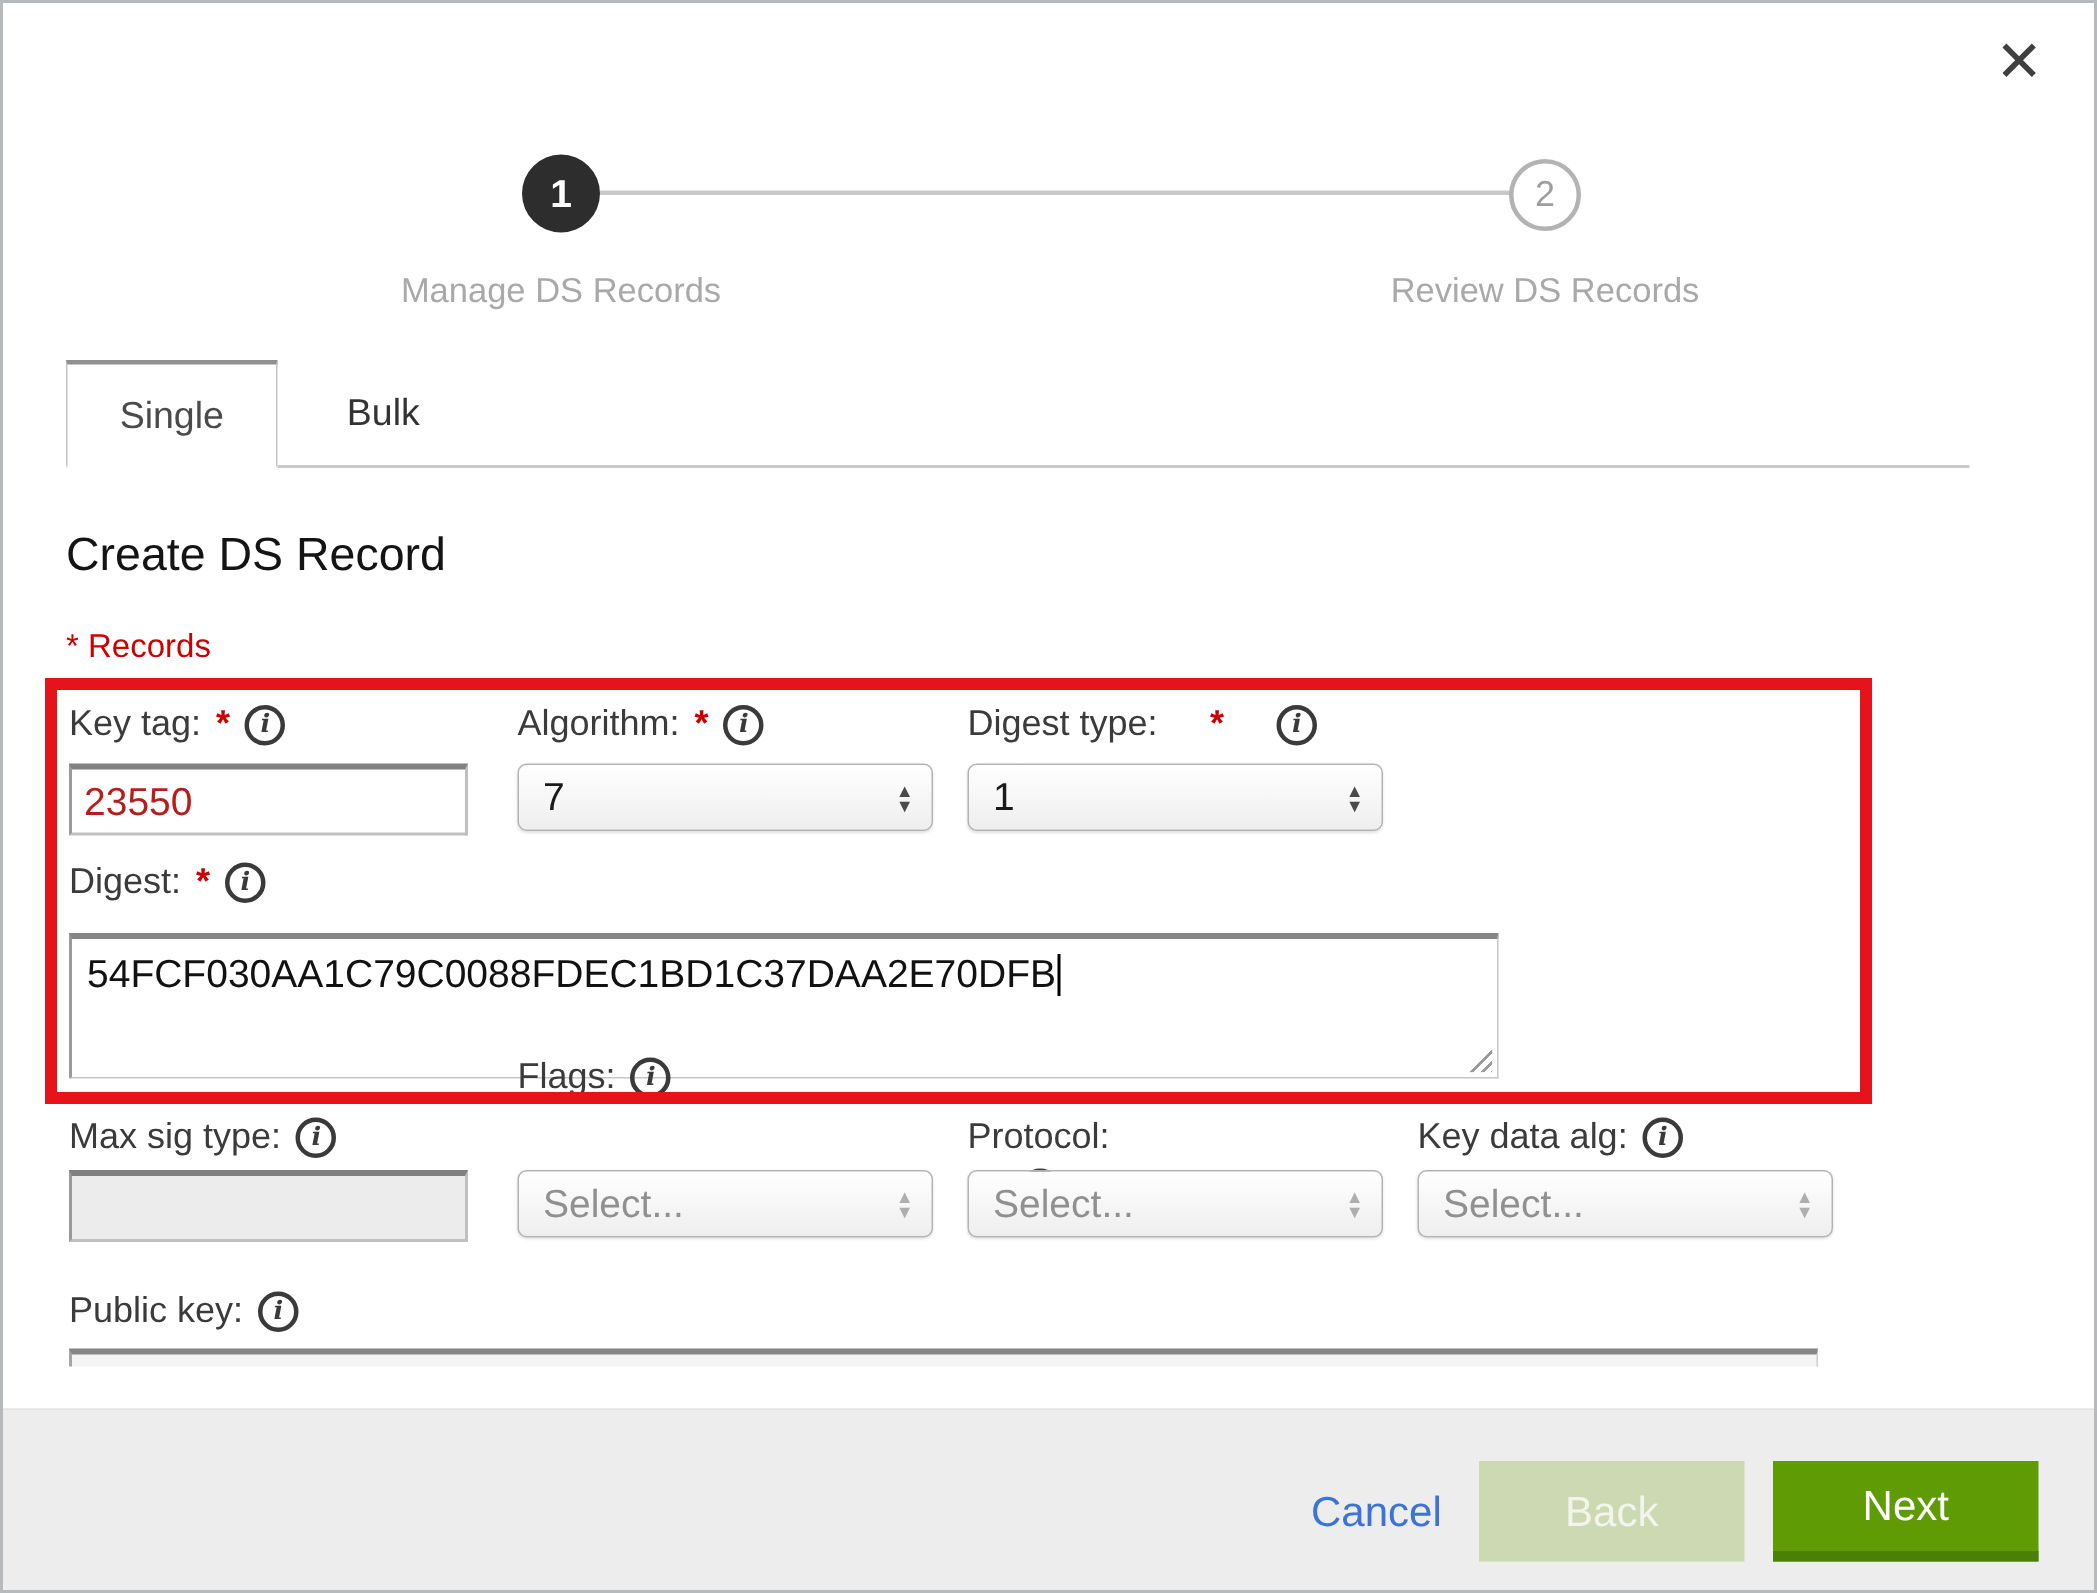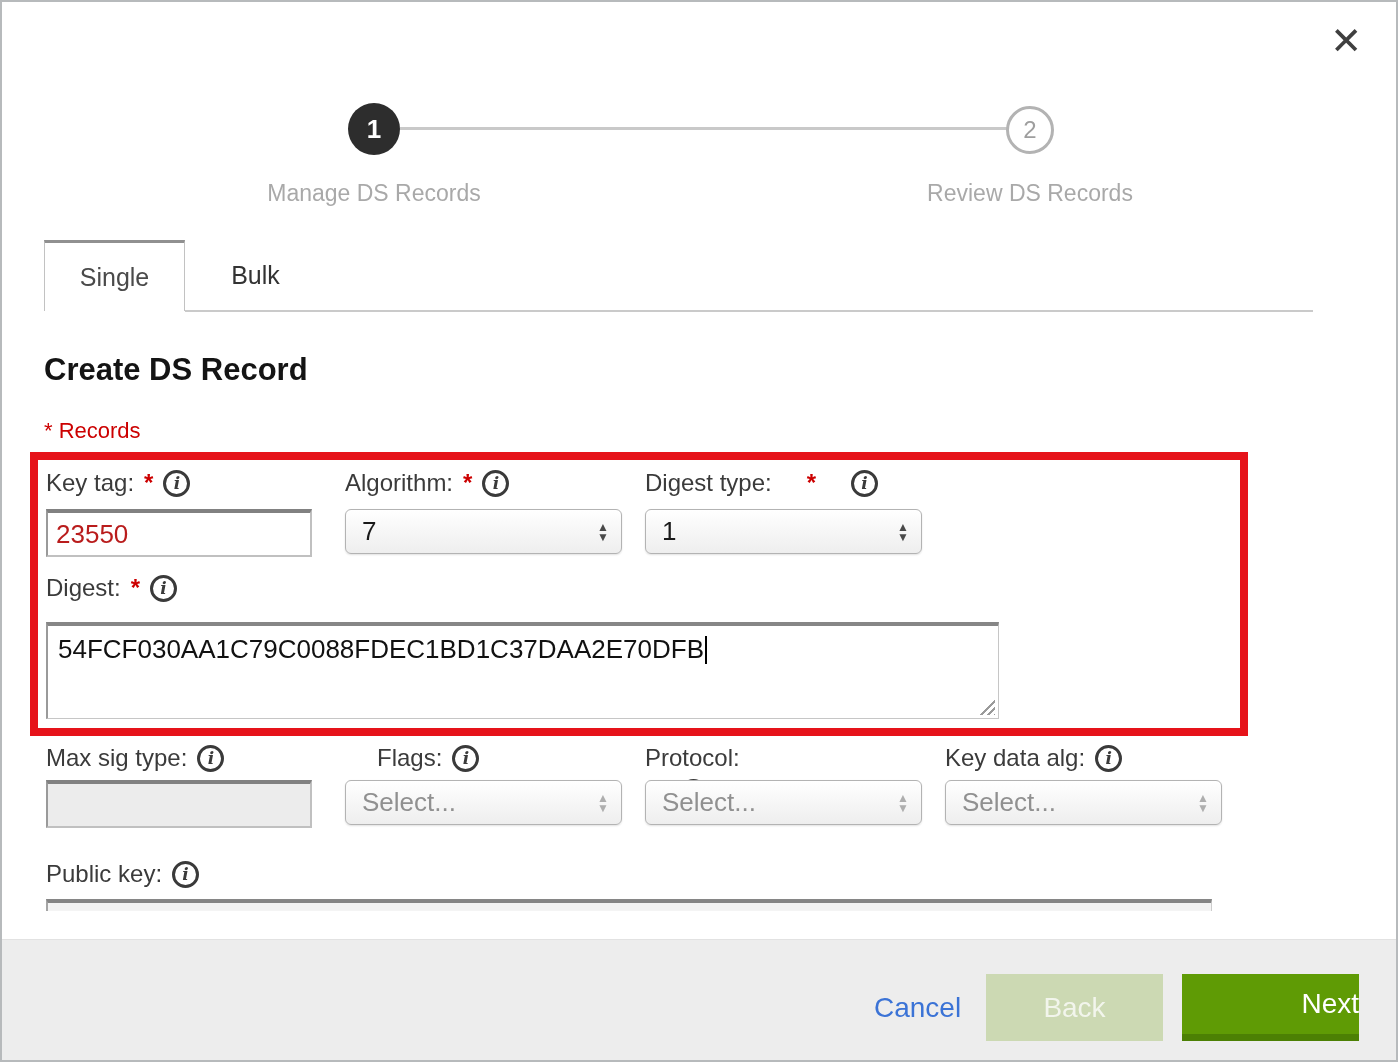--- a/index.html
+++ b/index.html
@@ -61,21 +61,21 @@
   }
   .tab-bulk { left: 183px; color: #333333; }
   .tab-baseline {
     position: absolute; left: 183px; top: 308px;
     width: 1128px; height: 2px; background: #cacaca;
   }
 
   
   .form-title {
     position: absolute; left: 42px; top: 350px;
-    font-size: 31px; font-weight: 700; color: #141414;
+    font-size: 31px; font-weight: 400; color: #141414;
   }
   .required-note {
     position: absolute; left: 42px; top: 416px;
     font-size: 22px; color: #cc0000;
   }
 
   
   .annotation-box {
     position: absolute; left: 28px; top: 450px;
     width: 1218px; height: 284px;
@@ -161,21 +161,21 @@
     position: absolute; top: 972px; width: 177px; height: 67px;
     font-size: 28px; color: #ffffff; border: none; cursor: pointer;
     font-family: "Liberation Sans", "DejaVu Sans", sans-serif;
   }
   .btn-back {
     left: 984px;
     background: #ccd9b3; color: #f2f5ec; cursor: default;
   }
   .btn-next {
     left: 1180px;
-    background: #5f9b05; border-bottom: 7px solid #4c8004; text-align: right;
+    background: #5f9b05; border-bottom: 7px solid #4c8004;
   }
 </style>
 </head>
 <body>
 
 <div class="modal">
 
   <button class="close-btn">
     <span>✕</span>
   </button>
@@ -252,21 +252,21 @@
     <span>54FCF030AA1C79C0088FDEC1BD1C37DAA2E70DFB</span><span class="text-cursor"></span>
     <span class="resize-handle"></span>
   </div>
 
   <div class="field-label" style="left:44px; top:742px;">
     <span>Max sig type:</span>
     <span class="info-icon">
         <span>i</span>
       </span>
   </div>
-  <div class="field-label" style="left:343px; top:742px;margin-left:32px;">
+  <div class="field-label" style="left:343px; top:702px;">
     <span>Flags:</span>
     <span class="info-icon">
         <span>i</span>
       </span>
   </div>
   <div class="field-label" style="left:643px; top:742px;flex-direction:column;">
     <span>Protocol:</span>
     <span class="info-icon">
         <span>i</span>
       </span>

